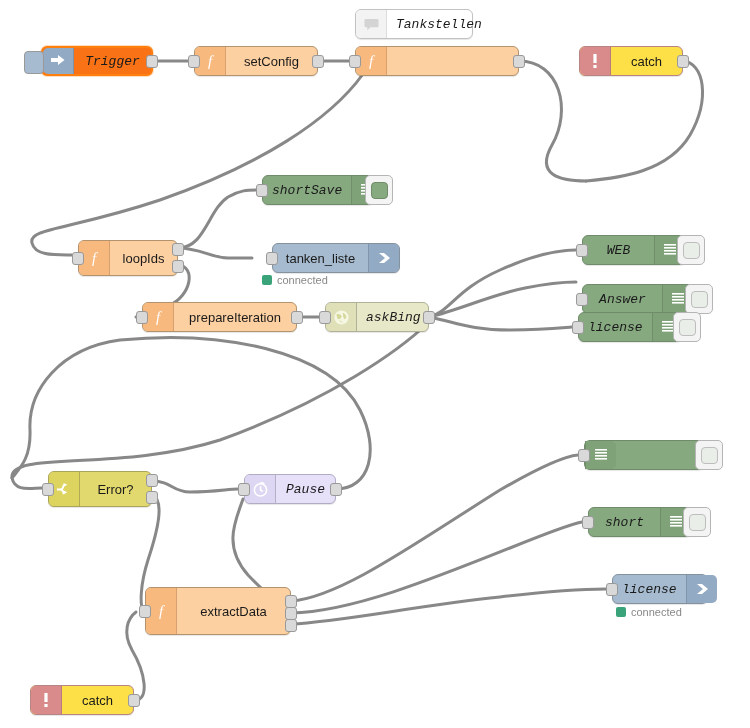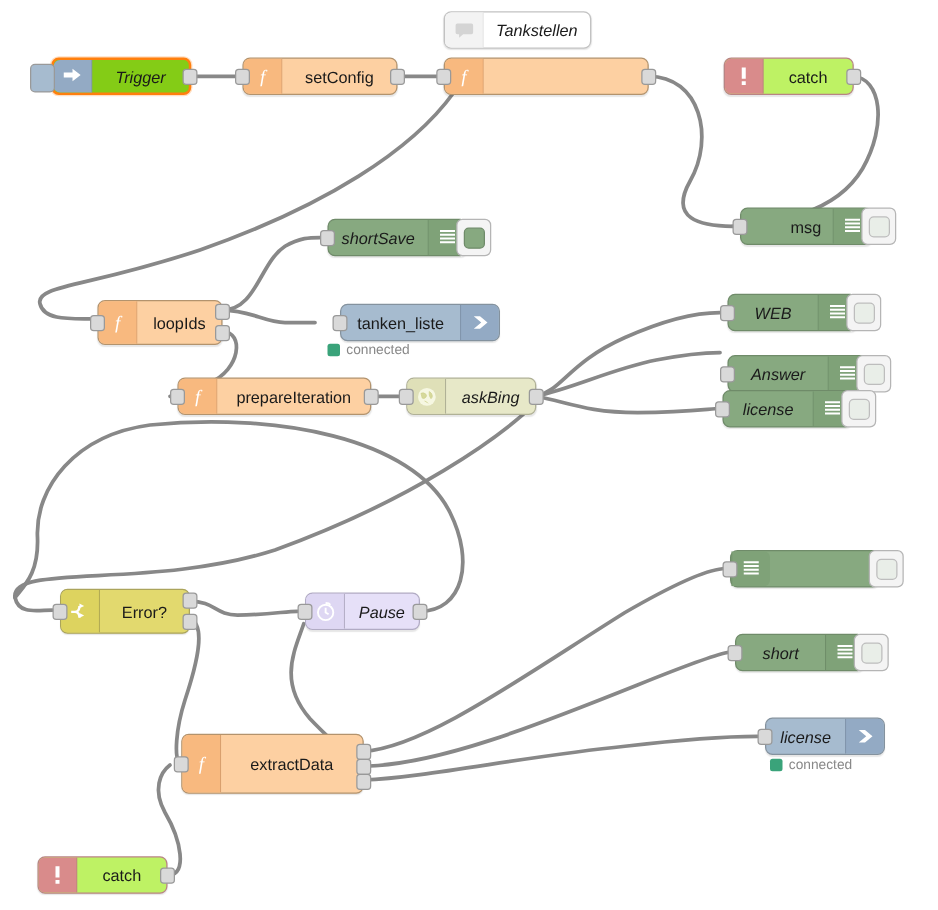--- a/index.html
+++ b/index.html
@@ -59,42 +59,42 @@
     flex: 1 1 auto;
     display: flex;
     align-items: center;
     padding: 0 9px;
     font-size: 13px;
     color: #1a1a1a;
     white-space: nowrap;
   }
   .node .label.center { justify-content: center; }
   .node .label.right  { justify-content: flex-end; }
-  .node .label.italic { font-style: italic; }
+  .node .label.italic { font-style: italic; font-family: Liberation Mono, monospace; }
 
   
   .port {
     position: absolute;
     width: 12px;
     height: 13px;
     background: #d9d9d9;
     border: 1px solid #999;
     border-radius: 3px;
     box-sizing: border-box;
   }
   .port.in  { left: -7px; }
   .port.out { right: -7px; }
 
   
   .n-function { background: #fdd0a2; border-color: #b3936d; }
   .n-function .icon-box { background: #f8b97f; border-right-color: #d9a06e; }
-  .n-inject   { background: #84cc16; border-color: #84929e; }
+  .n-inject   { background: #f97316; border-color: #84929e; }
   .n-inject .icon-box { background: #93aac4; border-right-color: #7f91a5; }
   .n-debug    { background: #87a980; border-color: #6f8b69; }
-  .n-catch    { background: #bef264; border-color: #b98484; }
+  .n-catch    { background: #fde047; border-color: #b98484; }
   .n-catch .icon-box { background: #d98b8b; border-right-color: #b97c7c; }
   .n-switch   { background: #e2d96e; border-color: #aba45b; }
   .n-switch .icon-box { background: #ddd35f; border-right-color: #b3ab54; }
   .n-delay    { background: #e6e0f8; border-color: #b1abc4; }
   .n-delay .icon-box { background: #ded7f3; border-right-color: #b5afc7; }
   .n-http     { background: #e7e8c8; border-color: #b0b196; }
   .n-http .icon-box { background: #dfe0b8; border-right-color: #b0b196; }
   .n-comment  { background: #ffffff; border-color: #c2c2c2; }
   .n-comment .icon-box { background: #f3f3f3; border-right-color: #dddddd; color: #cfcfcf; }
   .n-link     { background: #a6bbcf; border-color: #84929e; }
@@ -279,221 +279,204 @@
     <div class="icon-box">
       <svg width="12" height="18" viewBox="0 0 12 18" aria-hidden="true">
         <rect x="4.4" y="2" width="3.2" height="9" fill="#ffffff"></rect>
         <rect x="4.4" y="13" width="3.2" height="3" fill="#ffffff"></rect>
       </svg>
     </div>
     <div class="label center">catch</div>
     <div class="port out" style="top:8px;"></div>
   </div>
 
-  <div class="node n-debug" style="left:592px; top:166px; width:106px;">
-    <div class="label right">msg</div>
+
+  <div class="node n-debug" style="left:262px; top:175px; width:112px;">
+    <div class="label center italic">shortSave</div>
     <div class="debug-icon">
       <svg width="14" height="16" viewBox="0 0 14 16" aria-hidden="true">
         <g fill="#ffffff">
           <rect x="1" y="2" width="12" height="1.6"></rect>
           <rect x="1" y="5" width="12" height="1.6"></rect>
           <rect x="1" y="8" width="12" height="1.6"></rect>
           <rect x="1" y="11" width="12" height="1.6"></rect>
         </g>
       </svg>
     </div>
     <div class="debug-btn">
-      <div class="sw"></div>
-    </div>
-    <div class="port in" style="top:8px;"></div>
-  </div>
-
-  <div class="node n-debug" style="left:262px; top:175px; width:112px;">
-    <div class="label center italic">shortSave</div>
+      <div class="sw on"></div>
+    </div>
+    <div class="port in" style="top:8px;"></div>
+  </div>
+
+  <div class="node n-function" style="left:78px; top:240px; width:100px; height:36px;">
+    <div class="icon-box">
+      <svg width="14" height="16" viewBox="0 0 14 16" aria-hidden="true">
+        <text x="7" y="13" font-family="Liberation Serif, serif" font-size="15" font-style="italic" fill="#ffffff" text-anchor="middle">f</text>
+      </svg>
+    </div>
+    <div class="label center">loopIds</div>
+    <div class="port in" style="top:11px;"></div>
+    <div class="port out" style="top:2px;"></div>
+    <div class="port out" style="top:19px;"></div>
+  </div>
+
+  <div class="node n-link" style="left:272px; top:243px; width:128px;">
+    <div class="label center">tanken_liste</div>
+    <div class="link-icon">
+      <svg width="16" height="16" viewBox="0 0 16 16" aria-hidden="true">
+        <path d="M3 3 h5 l6 5 -6 5 h-5 l6 -5 z" fill="#ffffff"></path>
+      </svg>
+    </div>
+    <div class="port in" style="top:8px;"></div>
+  </div>
+  <div class="status" style="left:262px; top:274px;">
+    <span class="dot"></span>
+    <span>connected</span>
+  </div>
+
+  <div class="node n-debug" style="left:582px; top:235px; width:104px;">
+    <div class="label center italic">WEB</div>
     <div class="debug-icon">
       <svg width="14" height="16" viewBox="0 0 14 16" aria-hidden="true">
         <g fill="#ffffff">
           <rect x="1" y="2" width="12" height="1.6"></rect>
           <rect x="1" y="5" width="12" height="1.6"></rect>
           <rect x="1" y="8" width="12" height="1.6"></rect>
           <rect x="1" y="11" width="12" height="1.6"></rect>
         </g>
       </svg>
     </div>
     <div class="debug-btn">
-      <div class="sw on"></div>
-    </div>
-    <div class="port in" style="top:8px;"></div>
-  </div>
-
-  <div class="node n-function" style="left:78px; top:240px; width:100px; height:36px;">
+      <div class="sw"></div>
+    </div>
+    <div class="port in" style="top:8px;"></div>
+  </div>
+
+  <div class="node n-function" style="left:142px; top:302px; width:155px;">
     <div class="icon-box">
       <svg width="14" height="16" viewBox="0 0 14 16" aria-hidden="true">
         <text x="7" y="13" font-family="Liberation Serif, serif" font-size="15" font-style="italic" fill="#ffffff" text-anchor="middle">f</text>
       </svg>
     </div>
-    <div class="label center">loopIds</div>
-    <div class="port in" style="top:11px;"></div>
-    <div class="port out" style="top:2px;"></div>
-    <div class="port out" style="top:19px;"></div>
-  </div>
-
-  <div class="node n-link" style="left:272px; top:243px; width:128px;">
-    <div class="label center">tanken_liste</div>
-    <div class="link-icon">
-      <svg width="16" height="16" viewBox="0 0 16 16" aria-hidden="true">
-        <path d="M3 3 h5 l6 5 -6 5 h-5 l6 -5 z" fill="#ffffff"></path>
-      </svg>
-    </div>
-    <div class="port in" style="top:8px;"></div>
-  </div>
-  <div class="status" style="left:262px; top:274px;">
-    <span class="dot"></span>
-    <span>connected</span>
-  </div>
-
-  <div class="node n-debug" style="left:582px; top:235px; width:104px;">
-    <div class="label center italic">WEB</div>
+    <div class="label center">prepareIteration</div>
+    <div class="port in" style="top:8px;"></div>
+    <div class="port out" style="top:8px;"></div>
+  </div>
+
+  <div class="node n-http" style="left:325px; top:302px; width:104px;">
+    <div class="icon-box">
+      <svg width="17" height="17" viewBox="0 0 18 18" aria-hidden="true">
+        <circle cx="9" cy="9" r="7.5" fill="#f6f7e2"></circle>
+        <path d="M4 6 q2 -1 4 0.5 q1.5 1.5 0 3 q-1.5 1.5 -3 0.5 z M11 4.5 q2 1 2.5 3 q0.5 2 -1 3 q-1.5 -2 -1.5 -3.5 z M7 12.5 q2 0.5 3 2" fill="#d6d99a" stroke="#cdd08c" stroke-width="0.6"></path>
+      </svg>
+    </div>
+    <div class="label center italic">askBing</div>
+    <div class="port in" style="top:8px;"></div>
+    <div class="port out" style="top:8px;"></div>
+  </div>
+
+  <div class="node n-debug" style="left:582px; top:284px; width:112px;">
+    <div class="label center italic">Answer</div>
     <div class="debug-icon">
       <svg width="14" height="16" viewBox="0 0 14 16" aria-hidden="true">
         <g fill="#ffffff">
           <rect x="1" y="2" width="12" height="1.6"></rect>
           <rect x="1" y="5" width="12" height="1.6"></rect>
           <rect x="1" y="8" width="12" height="1.6"></rect>
           <rect x="1" y="11" width="12" height="1.6"></rect>
         </g>
       </svg>
     </div>
     <div class="debug-btn">
       <div class="sw"></div>
     </div>
     <div class="port in" style="top:8px;"></div>
   </div>
 
-  <div class="node n-function" style="left:142px; top:302px; width:155px;">
-    <div class="icon-box">
-      <svg width="14" height="16" viewBox="0 0 14 16" aria-hidden="true">
-        <text x="7" y="13" font-family="Liberation Serif, serif" font-size="15" font-style="italic" fill="#ffffff" text-anchor="middle">f</text>
-      </svg>
-    </div>
-    <div class="label center">prepareIteration</div>
-    <div class="port in" style="top:8px;"></div>
-    <div class="port out" style="top:8px;"></div>
-  </div>
-
-  <div class="node n-http" style="left:325px; top:302px; width:104px;">
-    <div class="icon-box">
-      <svg width="17" height="17" viewBox="0 0 18 18" aria-hidden="true">
-        <circle cx="9" cy="9" r="7.5" fill="#f6f7e2"></circle>
-        <path d="M4 6 q2 -1 4 0.5 q1.5 1.5 0 3 q-1.5 1.5 -3 0.5 z M11 4.5 q2 1 2.5 3 q0.5 2 -1 3 q-1.5 -2 -1.5 -3.5 z M7 12.5 q2 0.5 3 2" fill="#d6d99a" stroke="#cdd08c" stroke-width="0.6"></path>
-      </svg>
-    </div>
-    <div class="label center italic">askBing</div>
-    <div class="port in" style="top:8px;"></div>
-    <div class="port out" style="top:8px;"></div>
-  </div>
-
-  <div class="node n-debug" style="left:582px; top:284px; width:112px;">
-    <div class="label center italic">Answer</div>
+  <div class="node n-debug" style="left:578px; top:312px; width:104px;">
+    <div class="label center italic">license</div>
     <div class="debug-icon">
       <svg width="14" height="16" viewBox="0 0 14 16" aria-hidden="true">
         <g fill="#ffffff">
           <rect x="1" y="2" width="12" height="1.6"></rect>
           <rect x="1" y="5" width="12" height="1.6"></rect>
           <rect x="1" y="8" width="12" height="1.6"></rect>
           <rect x="1" y="11" width="12" height="1.6"></rect>
         </g>
       </svg>
     </div>
     <div class="debug-btn">
       <div class="sw"></div>
     </div>
     <div class="port in" style="top:8px;"></div>
   </div>
 
-  <div class="node n-debug" style="left:578px; top:312px; width:104px;">
-    <div class="label center italic">license</div>
+  <div class="node n-switch" style="left:48px; top:471px; width:104px; height:36px;">
+    <div class="icon-box">
+      <svg width="17" height="17" viewBox="0 0 18 18" aria-hidden="true">
+        <path d="M1 9 h3 M4 9 q4 0 4 -5 M4 9 q4 0 4 5" stroke="#ffffff" stroke-width="2" fill="none"></path>
+        <path d="M8 2 l4 2 -4 2 z" fill="#ffffff"></path>
+        <path d="M8 10 l4 2 -4 2 z" fill="#ffffff"></path>
+      </svg>
+    </div>
+    <div class="label center">Error?</div>
+    <div class="port in" style="top:11px;"></div>
+    <div class="port out" style="top:2px;"></div>
+    <div class="port out" style="top:19px;"></div>
+  </div>
+
+  <div class="node n-delay" style="left:244px; top:474px; width:92px;text-align:right;">
+    <div class="icon-box">
+      <svg width="17" height="17" viewBox="0 0 18 18" aria-hidden="true">
+        <circle cx="9" cy="9.5" r="6.5" fill="none" stroke="#ffffff" stroke-width="1.6"></circle>
+        <path d="M9 5.5 v4 l2.5 1.5" stroke="#ffffff" stroke-width="1.6" fill="none"></path>
+        <path d="M9 1.5 q3 0 4 1.5" stroke="#ffffff" stroke-width="1.6" fill="none"></path>
+      </svg>
+    </div>
+    <div class="label center italic">Pause</div>
+    <div class="port in" style="top:8px;"></div>
+    <div class="port out" style="top:8px;"></div>
+  </div>
+
+  <div class="node n-debug" style="left:584px; top:440px; width:120px;">
     <div class="debug-icon">
       <svg width="14" height="16" viewBox="0 0 14 16" aria-hidden="true">
         <g fill="#ffffff">
           <rect x="1" y="2" width="12" height="1.6"></rect>
           <rect x="1" y="5" width="12" height="1.6"></rect>
           <rect x="1" y="8" width="12" height="1.6"></rect>
           <rect x="1" y="11" width="12" height="1.6"></rect>
         </g>
       </svg>
     </div>
     <div class="debug-btn">
       <div class="sw"></div>
     </div>
     <div class="port in" style="top:8px;"></div>
   </div>
 
-  <div class="node n-switch" style="left:48px; top:471px; width:104px; height:36px;">
-    <div class="icon-box">
-      <svg width="17" height="17" viewBox="0 0 18 18" aria-hidden="true">
-        <path d="M1 9 h3 M4 9 q4 0 4 -5 M4 9 q4 0 4 5" stroke="#ffffff" stroke-width="2" fill="none"></path>
-        <path d="M8 2 l4 2 -4 2 z" fill="#ffffff"></path>
-        <path d="M8 10 l4 2 -4 2 z" fill="#ffffff"></path>
-      </svg>
-    </div>
-    <div class="label center">Error?</div>
-    <div class="port in" style="top:11px;"></div>
-    <div class="port out" style="top:2px;"></div>
-    <div class="port out" style="top:19px;"></div>
-  </div>
-
-  <div class="node n-delay" style="left:244px; top:474px; width:92px;text-align:right;">
-    <div class="icon-box">
-      <svg width="17" height="17" viewBox="0 0 18 18" aria-hidden="true">
-        <circle cx="9" cy="9.5" r="6.5" fill="none" stroke="#ffffff" stroke-width="1.6"></circle>
-        <path d="M9 5.5 v4 l2.5 1.5" stroke="#ffffff" stroke-width="1.6" fill="none"></path>
-        <path d="M9 1.5 q3 0 4 1.5" stroke="#ffffff" stroke-width="1.6" fill="none"></path>
-      </svg>
-    </div>
-    <div class="label center italic">Pause</div>
-    <div class="port in" style="top:8px;"></div>
-    <div class="port out" style="top:8px;"></div>
-  </div>
-
-  <div class="node n-debug" style="left:584px; top:440px; width:120px;">
+  <div class="node n-debug" style="left:588px; top:507px; width:104px;">
+    <div class="label center italic">short</div>
     <div class="debug-icon">
       <svg width="14" height="16" viewBox="0 0 14 16" aria-hidden="true">
         <g fill="#ffffff">
           <rect x="1" y="2" width="12" height="1.6"></rect>
           <rect x="1" y="5" width="12" height="1.6"></rect>
           <rect x="1" y="8" width="12" height="1.6"></rect>
           <rect x="1" y="11" width="12" height="1.6"></rect>
         </g>
       </svg>
     </div>
     <div class="debug-btn">
       <div class="sw"></div>
     </div>
     <div class="port in" style="top:8px;"></div>
   </div>
 
-  <div class="node n-debug" style="left:588px; top:507px; width:104px;">
-    <div class="label center italic">short</div>
-    <div class="debug-icon">
-      <svg width="14" height="16" viewBox="0 0 14 16" aria-hidden="true">
-        <g fill="#ffffff">
-          <rect x="1" y="2" width="12" height="1.6"></rect>
-          <rect x="1" y="5" width="12" height="1.6"></rect>
-          <rect x="1" y="8" width="12" height="1.6"></rect>
-          <rect x="1" y="11" width="12" height="1.6"></rect>
-        </g>
-      </svg>
-    </div>
-    <div class="debug-btn">
-      <div class="sw"></div>
-    </div>
-    <div class="port in" style="top:8px;"></div>
-  </div>
-
   <div class="node n-link" style="left:612px; top:574px; width:96px;">
     <div class="label center italic">license</div>
     <div class="link-icon">
       <svg width="16" height="16" viewBox="0 0 16 16" aria-hidden="true">
         <path d="M3 3 h5 l6 5 -6 5 h-5 l6 -5 z" fill="#ffffff"></path>
       </svg>
     </div>
     <div class="port in" style="top:8px;"></div>
   </div>
   <div class="status" style="left:616px; top:606px;">

